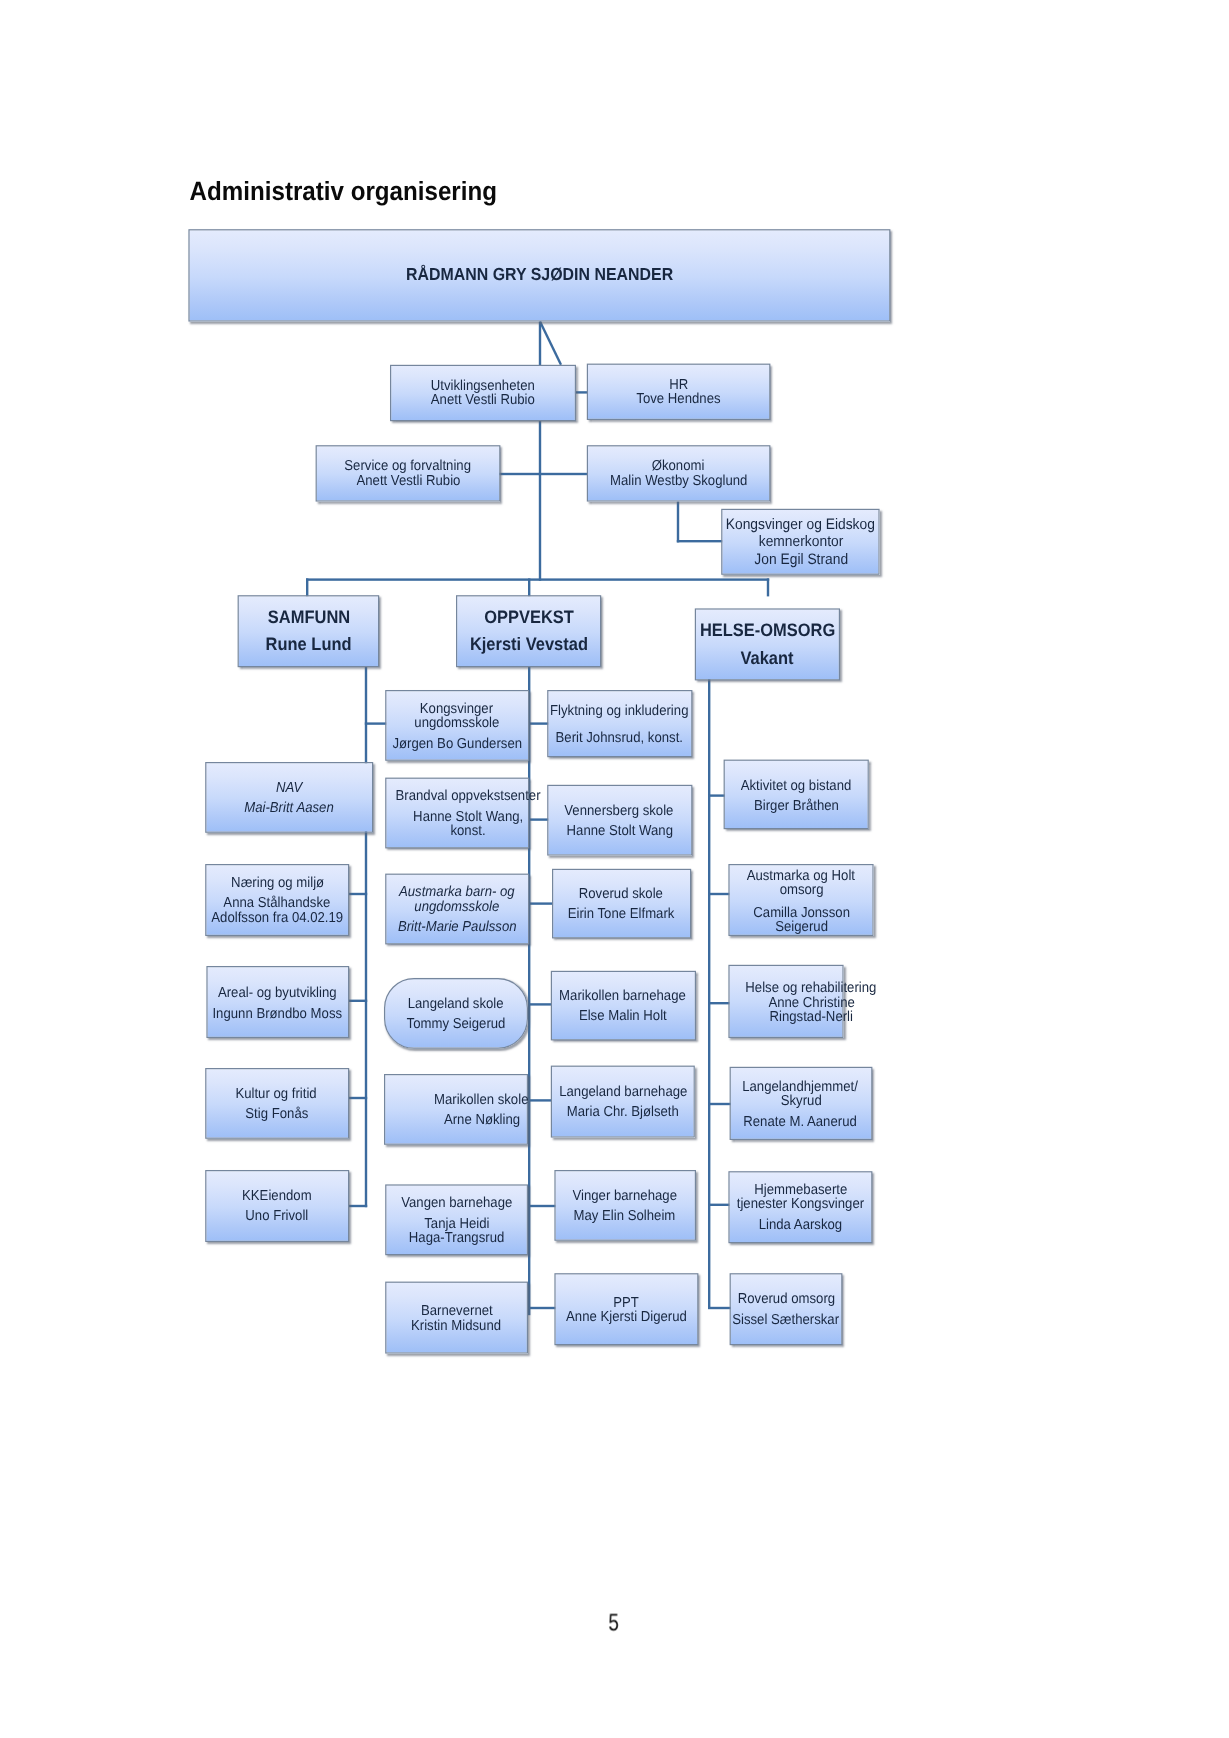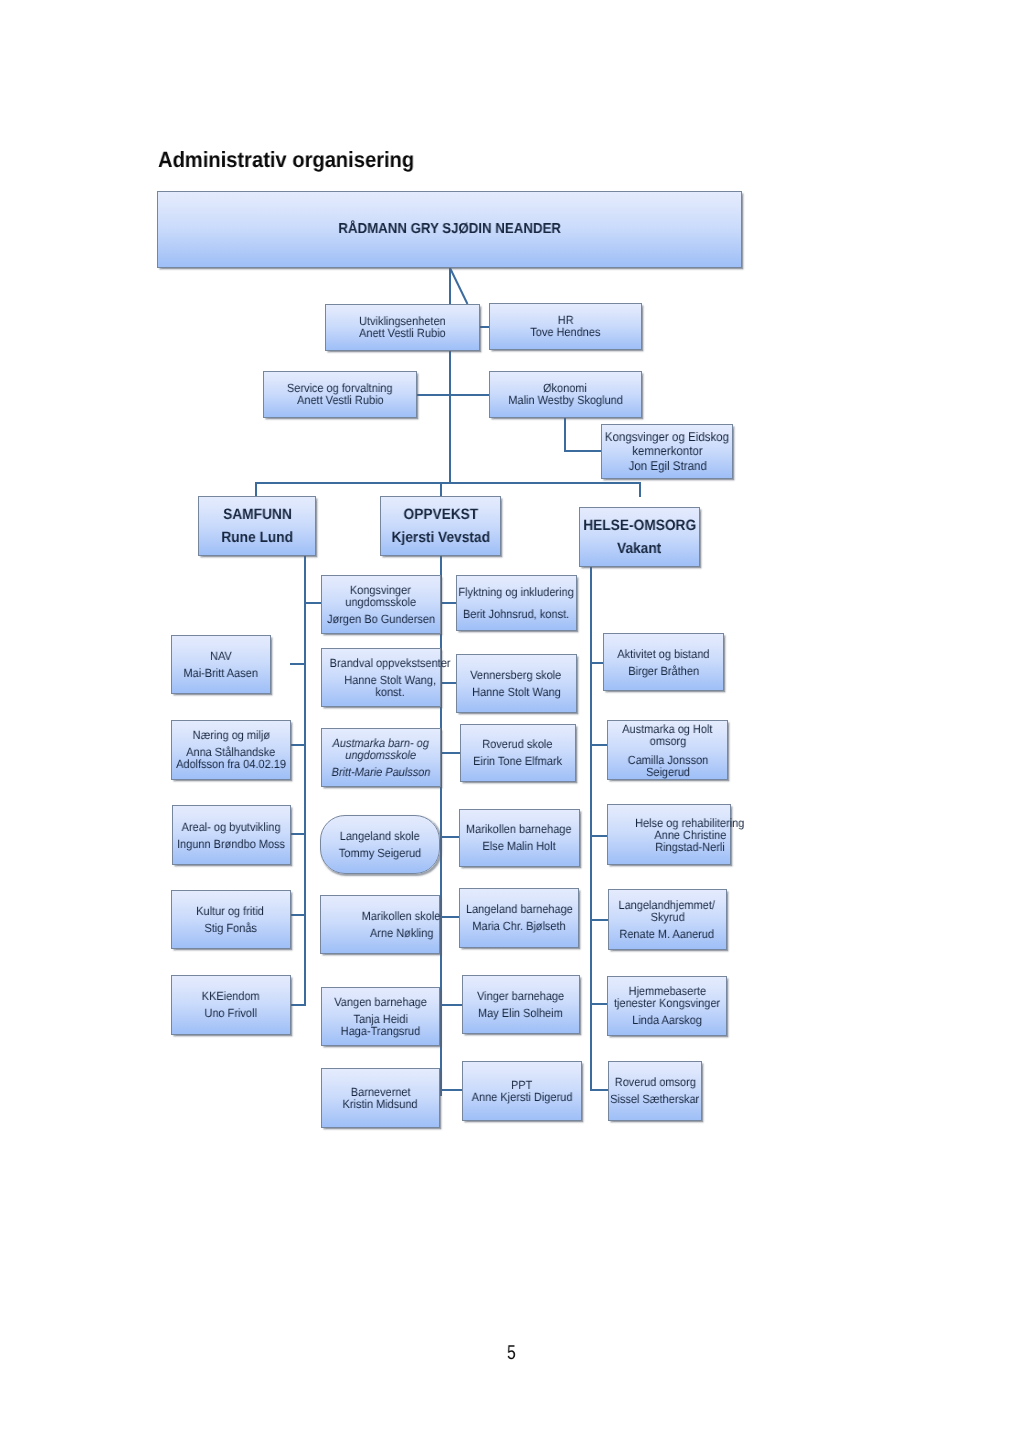--- a/index.html
+++ b/index.html
@@ -96,21 +96,21 @@
       <div class="box division" style="left: 380px; top: 496px; width: 121px; height: 60px;">
         <span class="ln">OPPVEKST</span>
         <div class="gap"></div>
         <span class="ln">Kjersti Vevstad</span>
       </div>
       <div class="box division" style="left: 579px; top: 496px; width: 121px; height: 60px; margin-top: 11px;">
         <span class="ln">HELSE-OMSORG</span>
         <div class="gap"></div>
         <span class="ln">Vakant</span>
       </div>
-      <div class="box" style="left: 171px; top: 634.5px; width: 100px; height: 59px;">
+      <div class="box" style="left: 171px; top: 634.5px; width: 140px; height: 59px; font-style: italic;">
         <span class="ln">NAV</span>
         <div class="gap"></div>
         <span class="ln">Mai-Britt Aasen</span>
       </div>
       <div class="box" style="left: 171px; top: 719.5px; width: 120px; height: 60px;">
         <span class="ln">Næring og miljø</span>
         <div class="gap"></div>
         <span class="ln">Anna Stålhandske</span>
         <span class="ln">Adolfsson fra 04.02.19</span>
       </div>
@@ -206,21 +206,21 @@
         <div class="gap"></div>
         <span class="ln">Birger Bråthen</span>
       </div>
       <div class="box" style="left: 607.3px; top: 720.2px; width: 120.5px; height: 60px;">
         <span class="ln">Austmarka og Holt</span>
         <span class="ln">omsorg</span>
         <div class="gap" style="height: 7px;"></div>
         <span class="ln">Camilla Jonsson</span>
         <span class="ln">Seigerud</span>
       </div>
-      <div class="box" style="left: 606.7px; top: 804.4px; width: 124px; height: 61px; padding-left: 43px;">
+      <div class="box" style="left: 606.7px; top: 804.4px; width: 96px; height: 61px; padding-left: 43px;">
         <span class="ln">Helse og rehabilitering</span>
         <span class="ln">Anne Christine</span>
         <span class="ln">Ringstad-Nerli</span>
       </div>
       <div class="box" style="left: 607.7px; top: 888.9px; width: 119px; height: 61px;">
         <span class="ln">Langelandhjemmet/</span>
         <span class="ln">Skyrud</span>
         <div class="gap"></div>
         <span class="ln">Renate M. Aanerud</span>
       </div>

